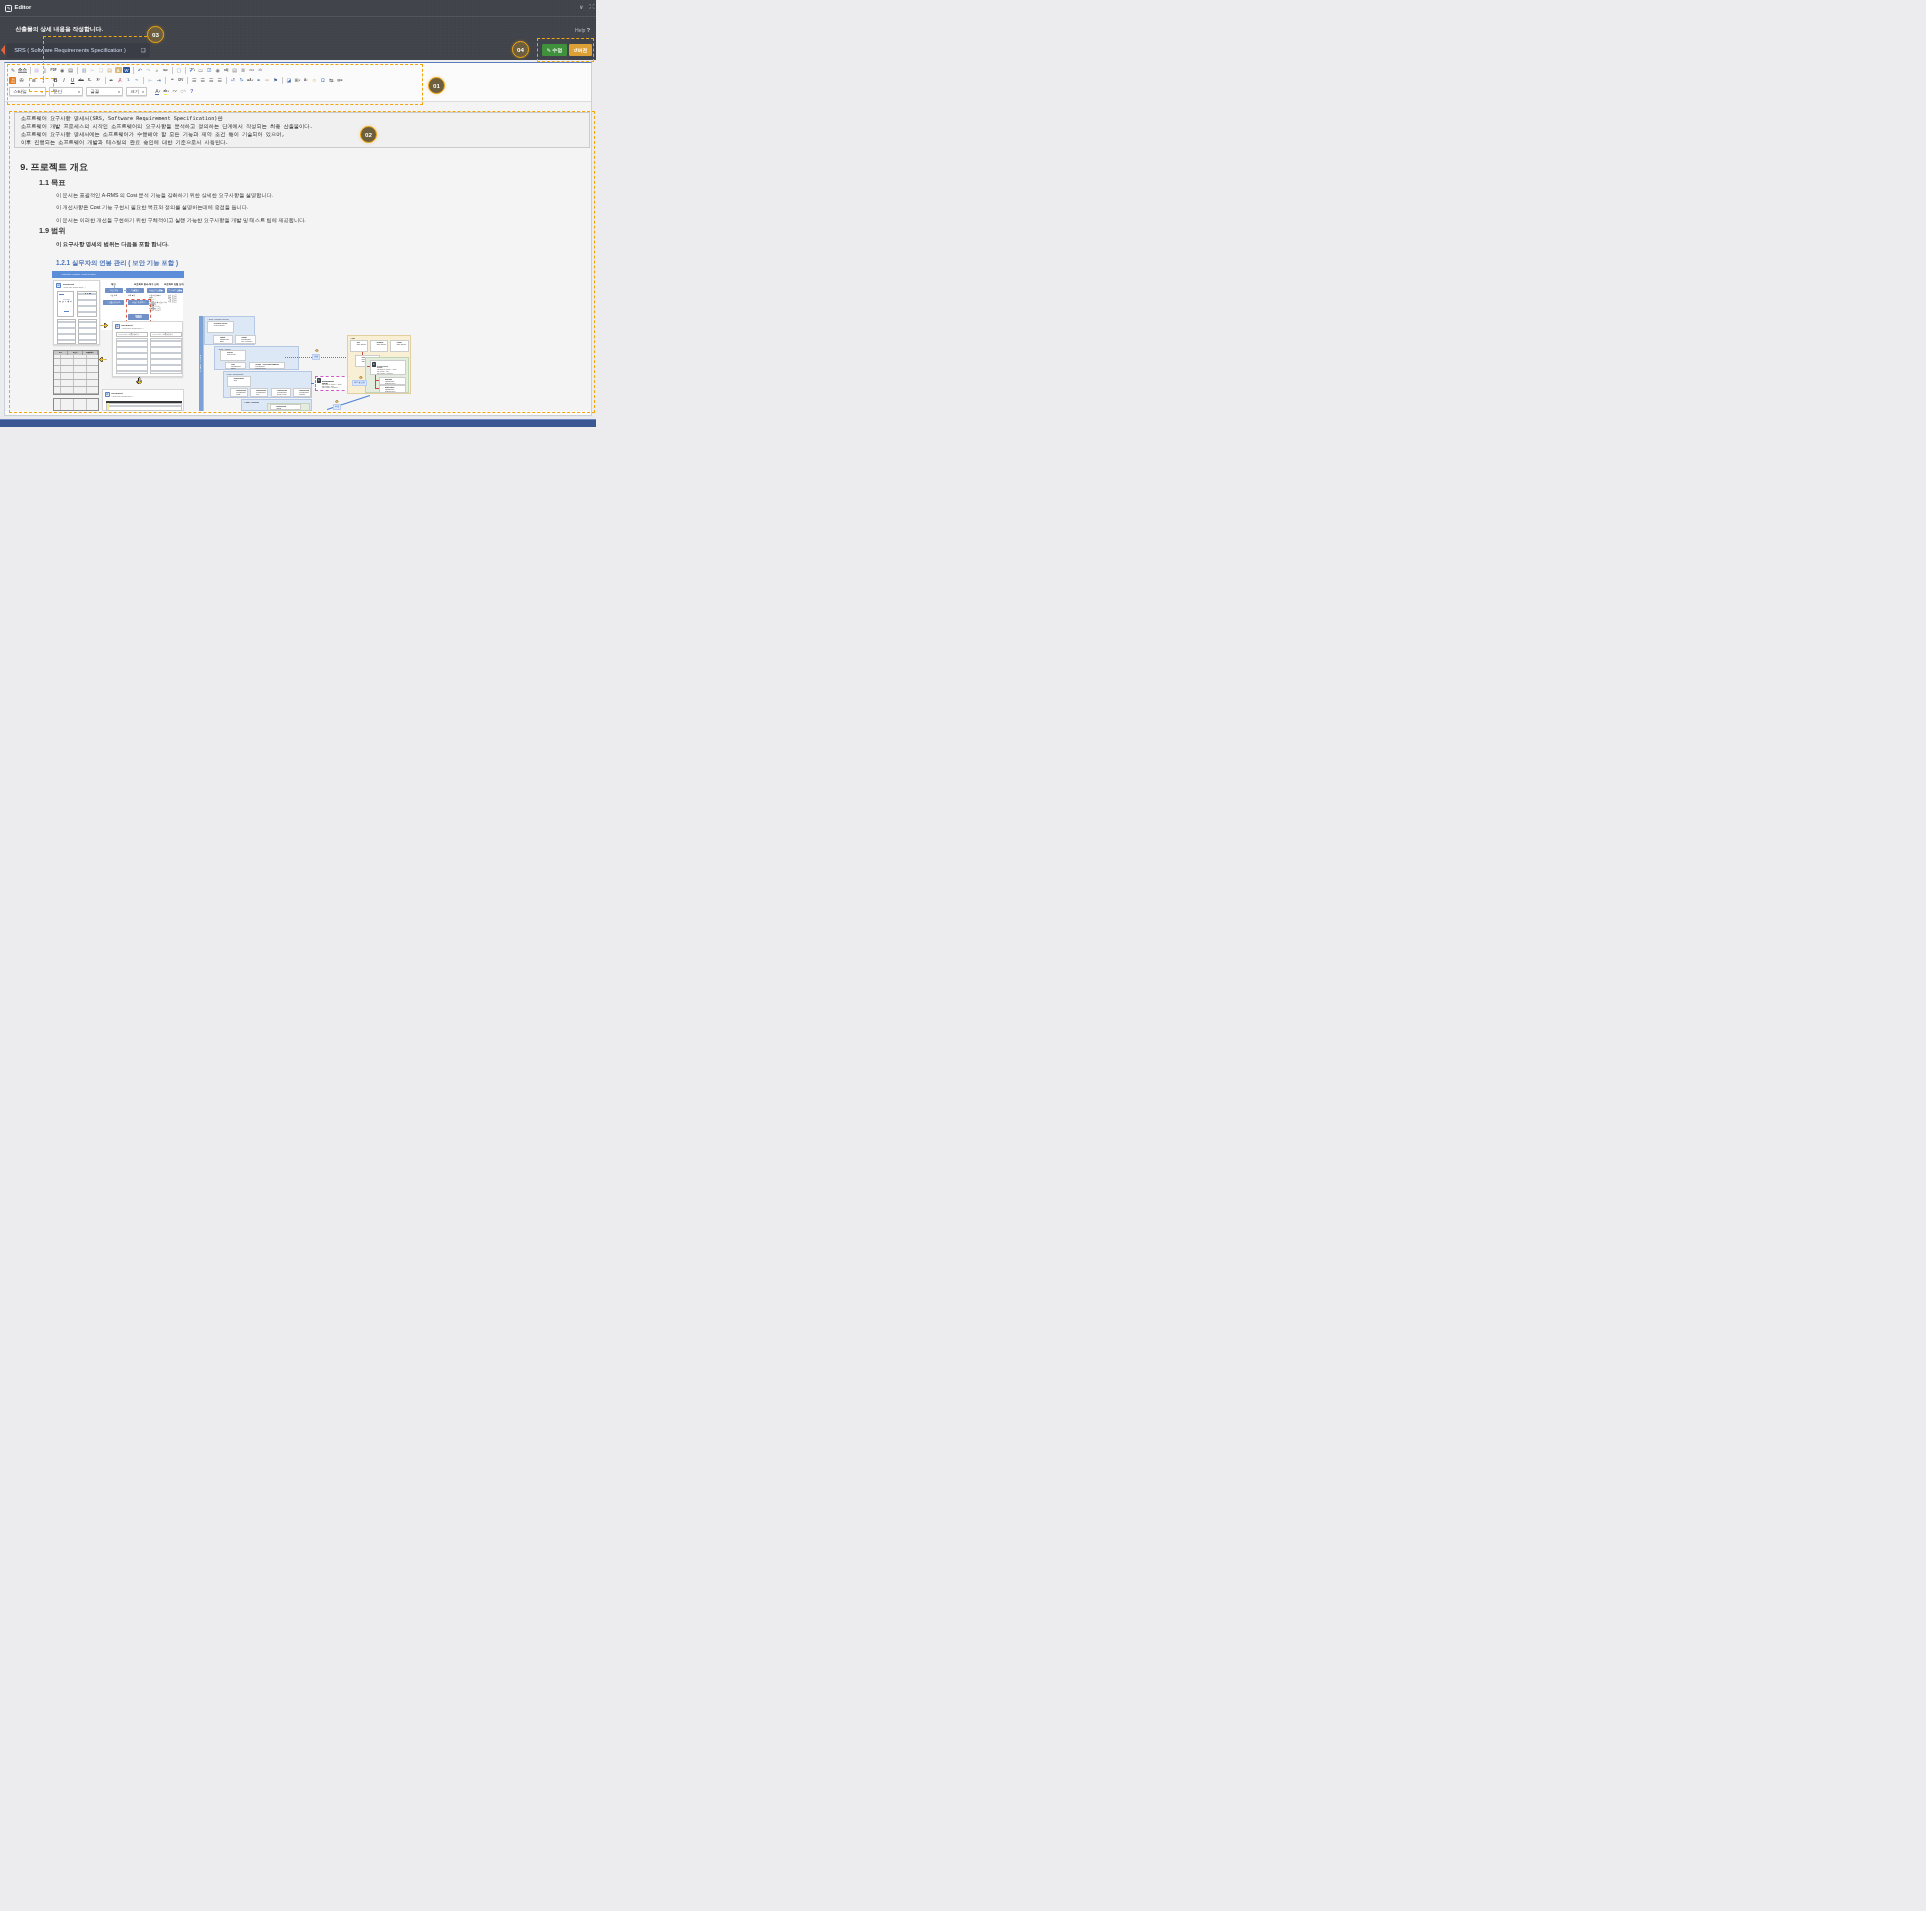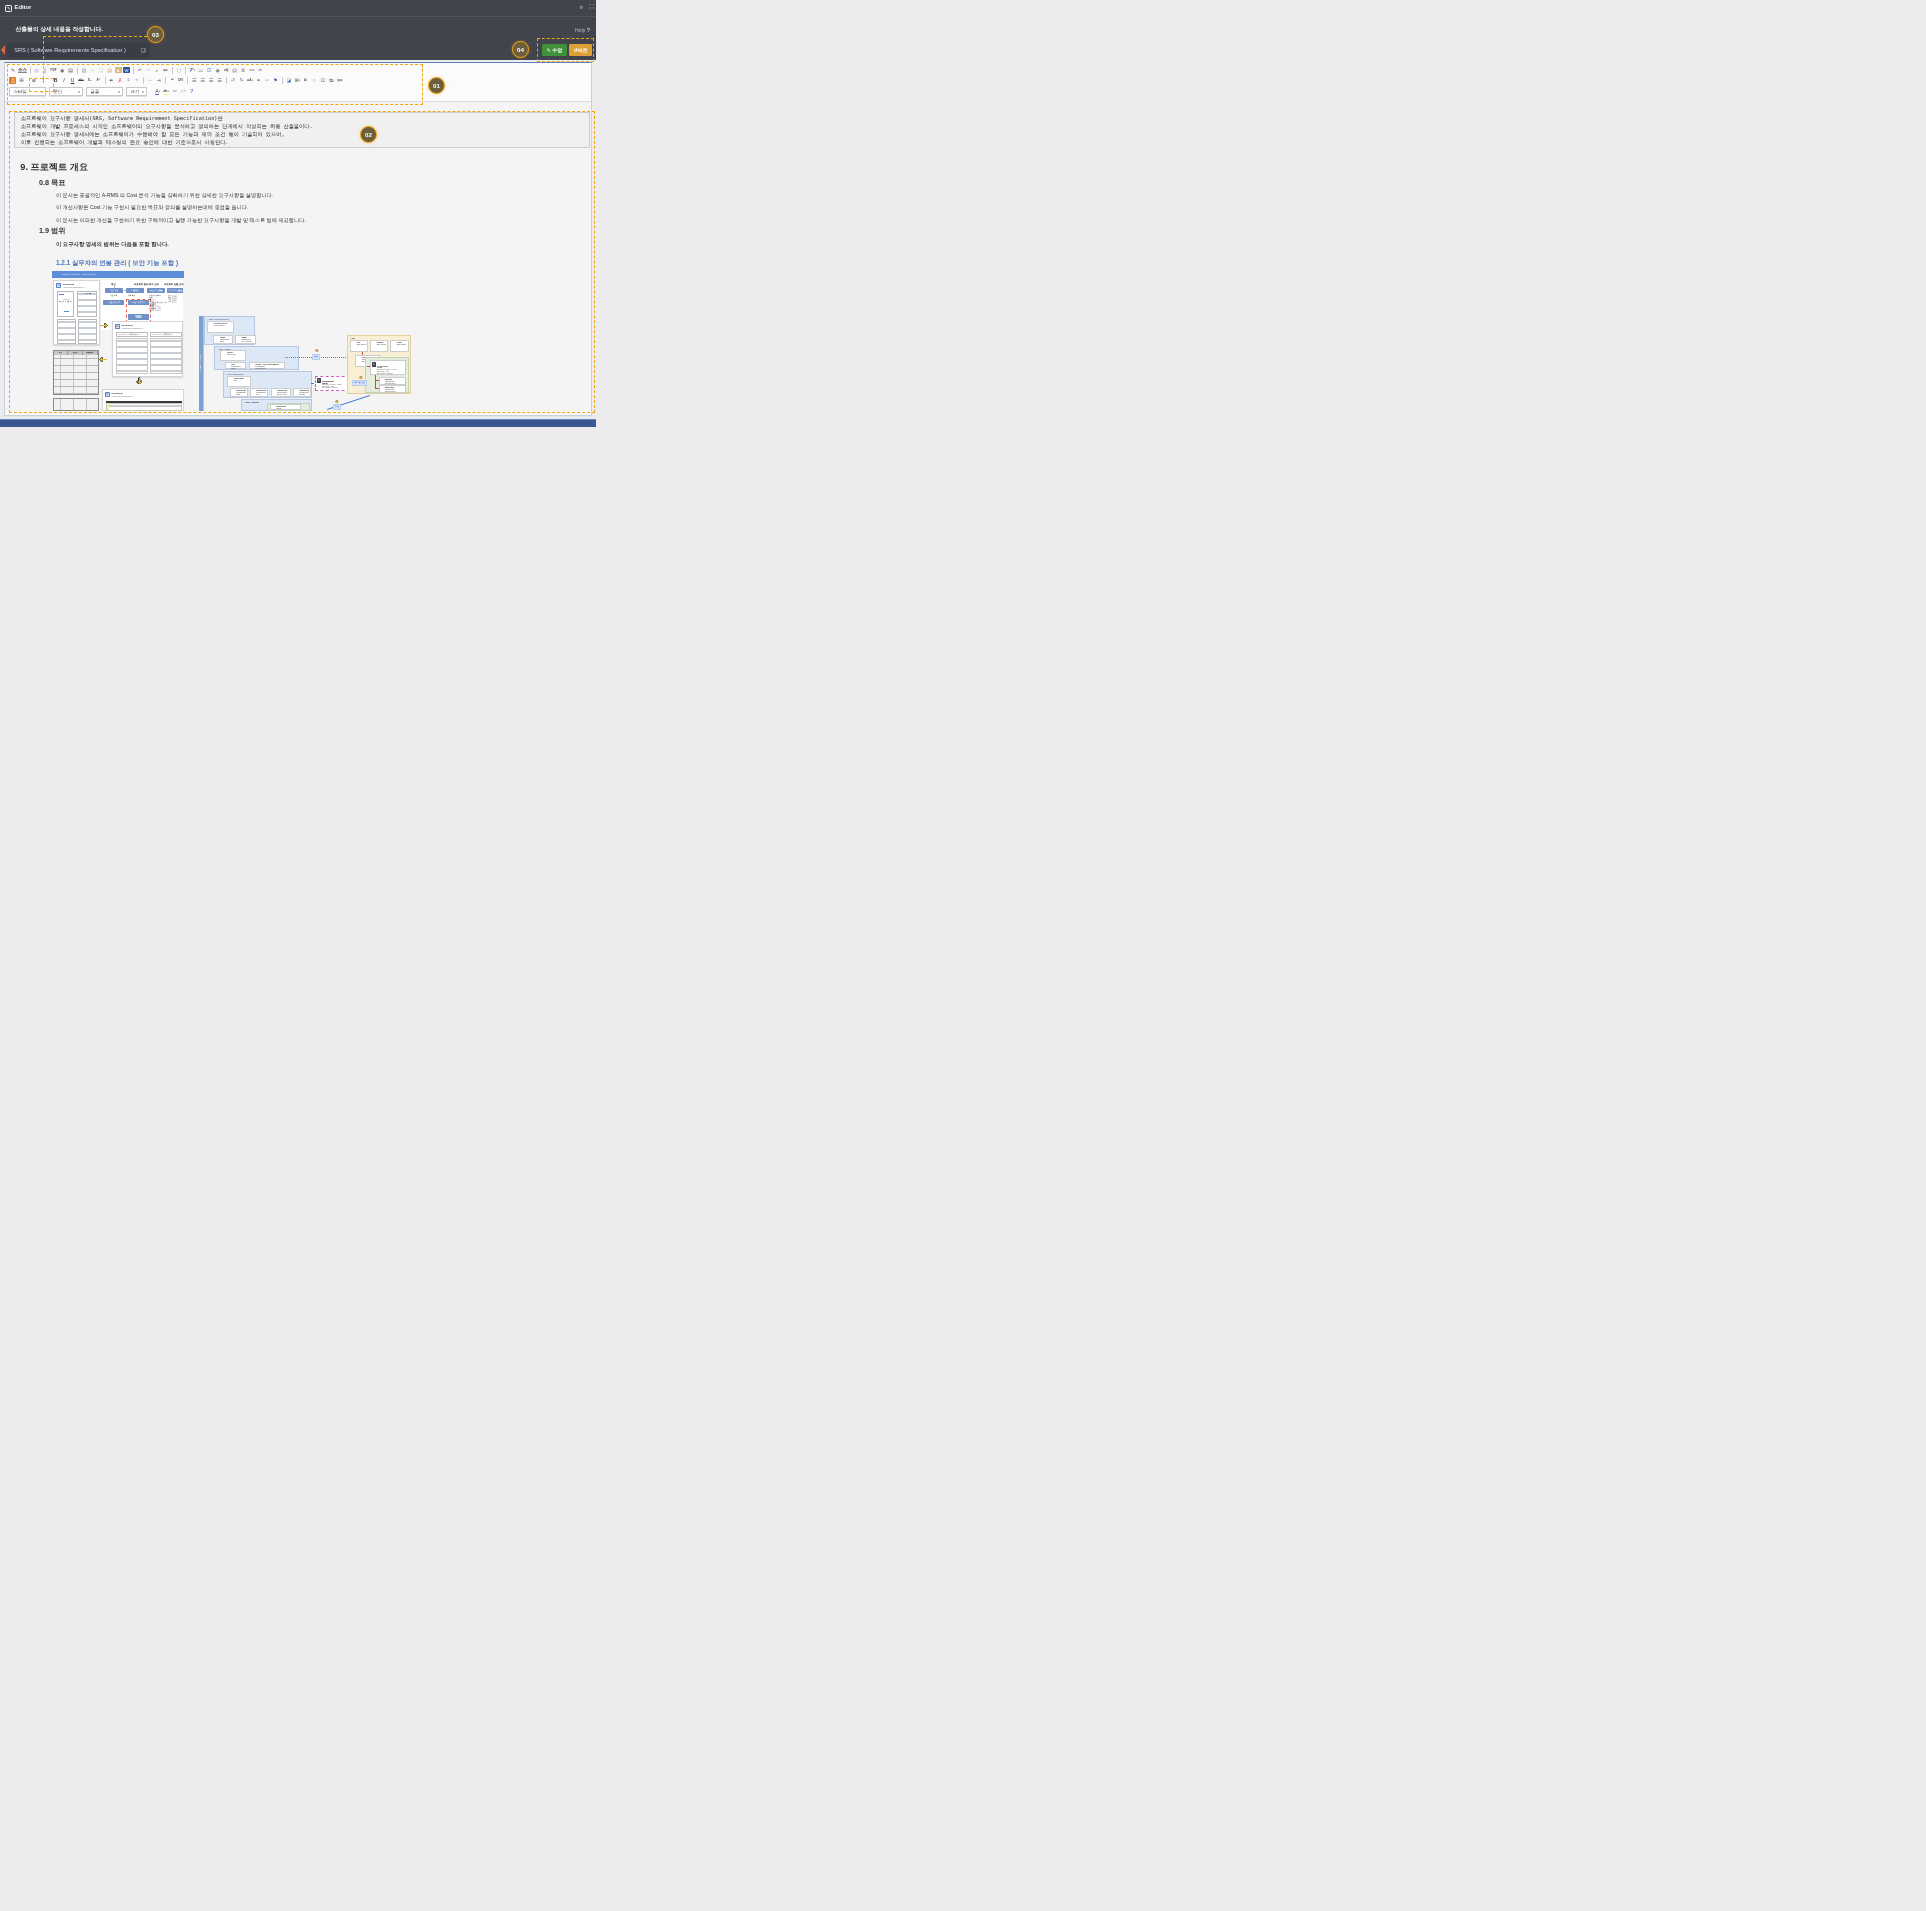--- a/index.html
+++ b/index.html
@@ -397,21 +397,21 @@
         </span>
       </div>
   </div>
 
   <div class="content">
     <div class="quote" style="white-space: pre-line;">소프트웨어 요구사항 명세서(SRS, Software Requirement Specification)란
 소프트웨어 개발 프로세스의 시작인 소프트웨어의 요구사항을 분석하고 정의하는 단계에서 작성되는 최종 산출물이다.
 소프트웨어 요구사항 명세서에는 소프트웨어가 수행해야 할 모든 기능과 제약 조건 등이 기술되어 있으며,
 이후 진행되는 소프트웨어 개발과 테스팅의 완료 승인에 대한 기준으로서 사용된다.</div>
     <div class="h1">9. 프로젝트 개요</div>
-    <div class="h2 h2a">0.8 목표</div>
+    <div class="h2 h2a">1.1 목표</div>
     <div class="para p1">이 문서는 포괄적인 A-RMS 의 Cost 분석 기능을 강화하기 위한 상세한 요구사항을 설명합니다.</div>
     <div class="para p2">이 개선사항은 Cost 기능 구현시 필요한 목표와 정의를 설명하는데에 중점을 둡니다.</div>
     <div class="para p3">이 문서는 이러한 개선을 구현하기 위한 구체적이고 실행 가능한 요구사항을 개발 및 테스트 팀에 제공합니다.</div>
     <div class="h2 h2b">1.9 범위</div>
     <div class="para p4">이 요구사항 명세의 범위는 다음을 포함 합니다.</div>
     <div class="h3">1.2.1 실무자의 연봉 관리 ( 보안 기능 포함 )</div>
 
     <div class="fig1">
       <div class="f1hdr">Architecture: Websites &gt; Content Hosting</div>
       <div style="position:absolute;left:49px;top:9.2px;width:82px;height:50px;background:#fff;"></div>

